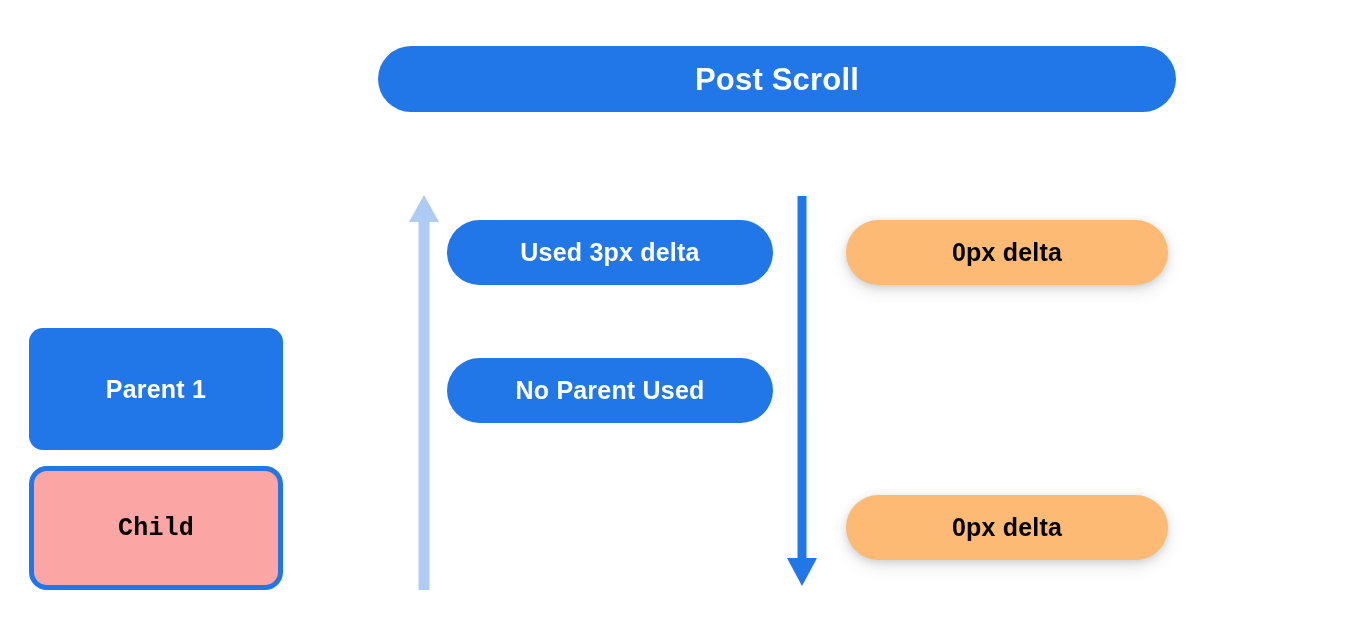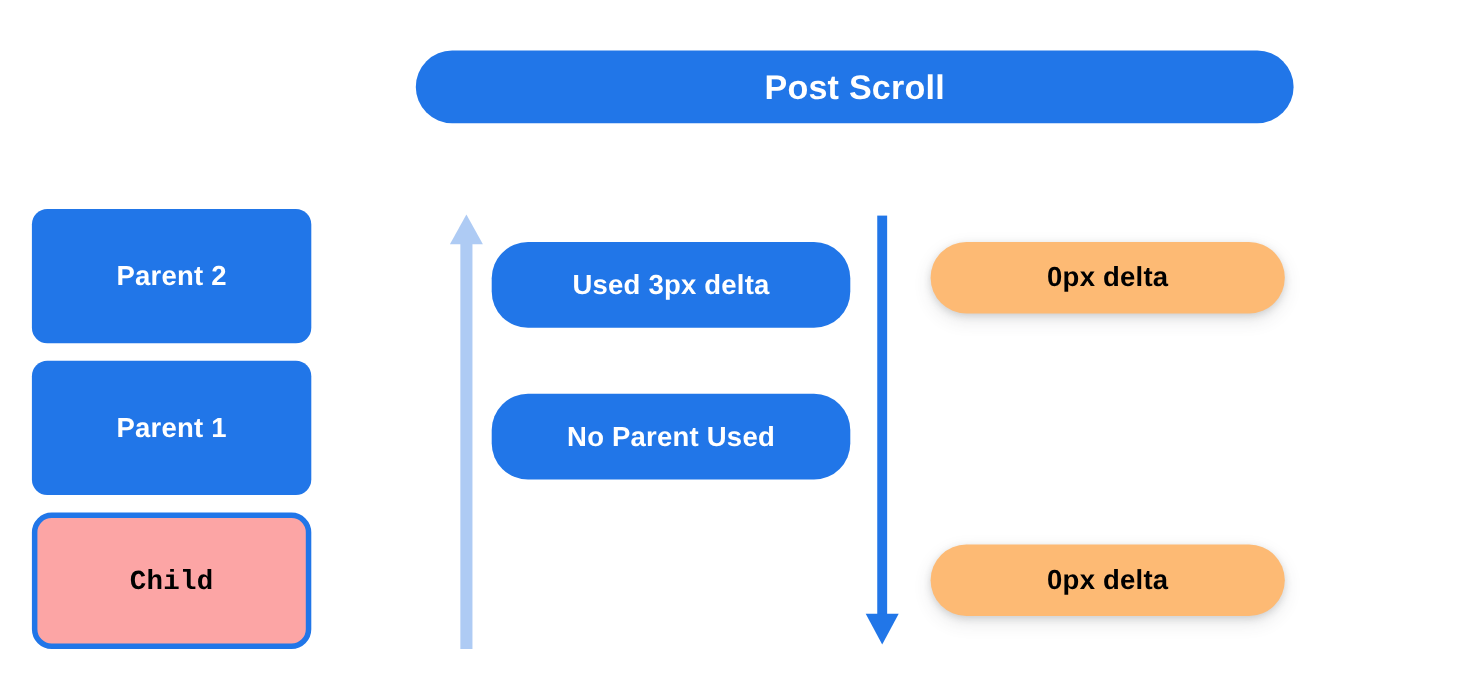--- a/index.html
+++ b/index.html
@@ -95,21 +95,21 @@
     top: 192px;
     width: 40px;
     height: 398px;
   }
 
   
   .mid-pill {
     position: absolute;
     left: 447px;
     width: 326px;
-    height: 78px;
+    height: 65px;
     background: #2176e8;
     border-radius: 33px;
     display: flex;
     align-items: center;
     justify-content: center;
     box-sizing: border-box;
   }
   .mid-pill-label {
     color: #ffffff;
     font-size: 25px;
@@ -146,23 +146,20 @@
 </style>
 </head>
 <body>
 
 <div class="canvas">
 
   <div class="header-pill">
     <span class="header-pill-label">Post Scroll</span>
   </div>
 
-  <div class="stack-box filled" id="box-parent2">
-    <span class="stack-label">Parent 2</span>
-  </div>
 
   <div class="stack-box filled" id="box-parent1">
     <span class="stack-label">Parent 1</span>
   </div>
 
   <div class="stack-box outlined" id="box-child">
     <span class="stack-label">Child</span>
   </div>
 
   <svg class="arrow" id="arrow-up" viewBox="0 0 40 398">

